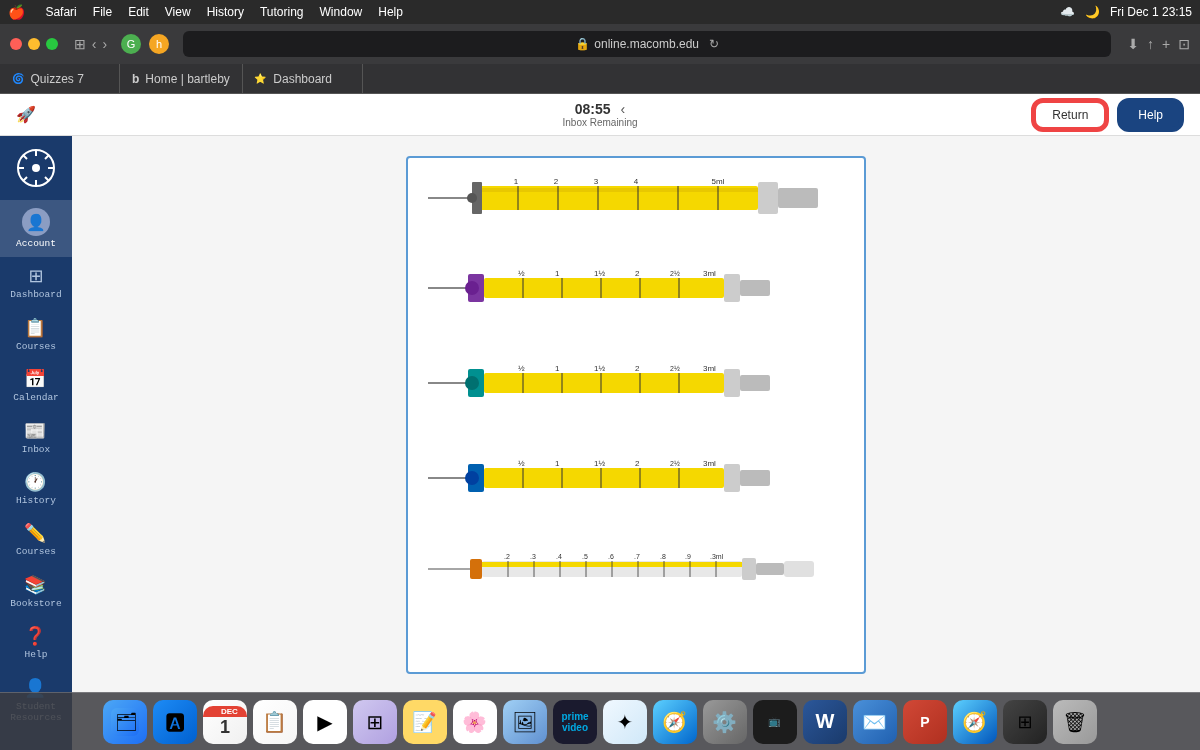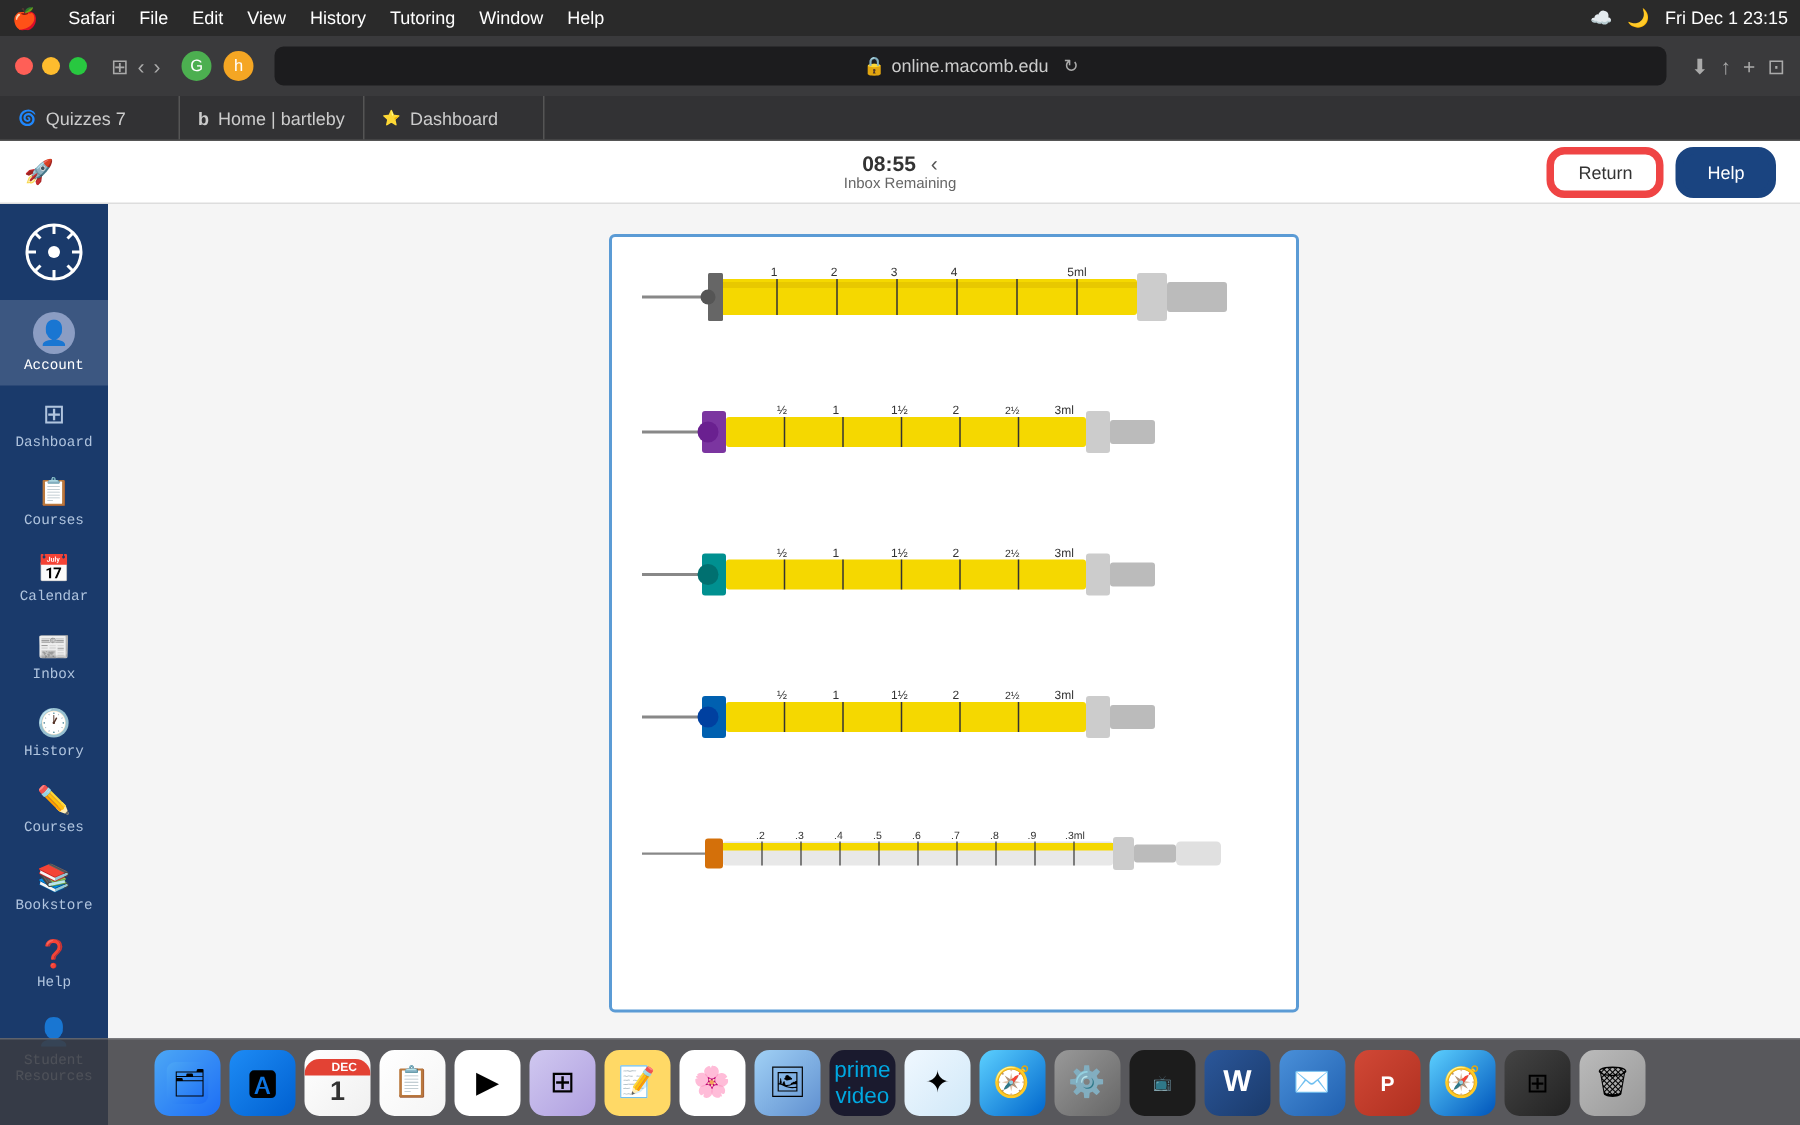--- a/index.html
+++ b/index.html
@@ -563,21 +563,21 @@
   <div class="dock-icon stickies" style="background:#ffd966;">
     <span style="font-size:20px;">📝</span>
   </div>
   <div class="dock-icon photos" style="background:#fff;">
     <span style="font-size:20px;">🌸</span>
   </div>
   <div class="dock-icon preview" style="background:linear-gradient(135deg,#a0d0f5,#6090d0);">
     <span style="font-size:20px;">🖼</span>
   </div>
   <div class="dock-icon prime" style="background:#1a1a2e;">
-    <span style="font-size:15px;font-weight:normal;color:#00a8e1;text-align:center;">prime<br>video</span>
+    <span style="font-size:10px;font-weight:bold;color:#00a8e1;text-align:center;">prime<br>video</span>
   </div>
   <div class="dock-icon freeform" style="background:linear-gradient(135deg,#f0f8ff,#d0e8f8);">
     <span style="font-size:20px;">✦</span>
   </div>
   <div class="dock-icon safari" style="background:linear-gradient(135deg,#5cd0ff,#0066cc);">
     <span style="font-size:20px;">🧭</span>
   </div>
   <div class="dock-icon settings" style="background:linear-gradient(135deg,#999,#666);">
     <span style="font-size:20px;">⚙️</span>
   </div>

